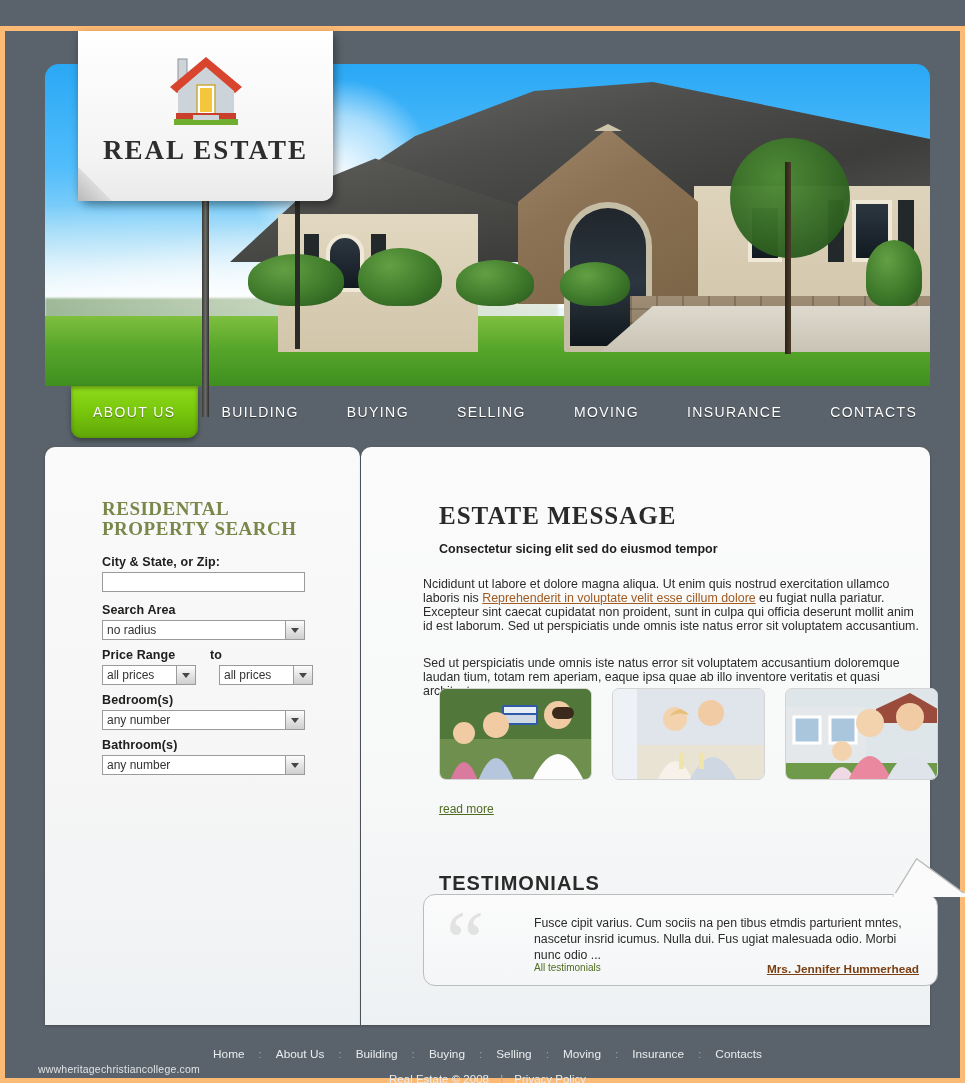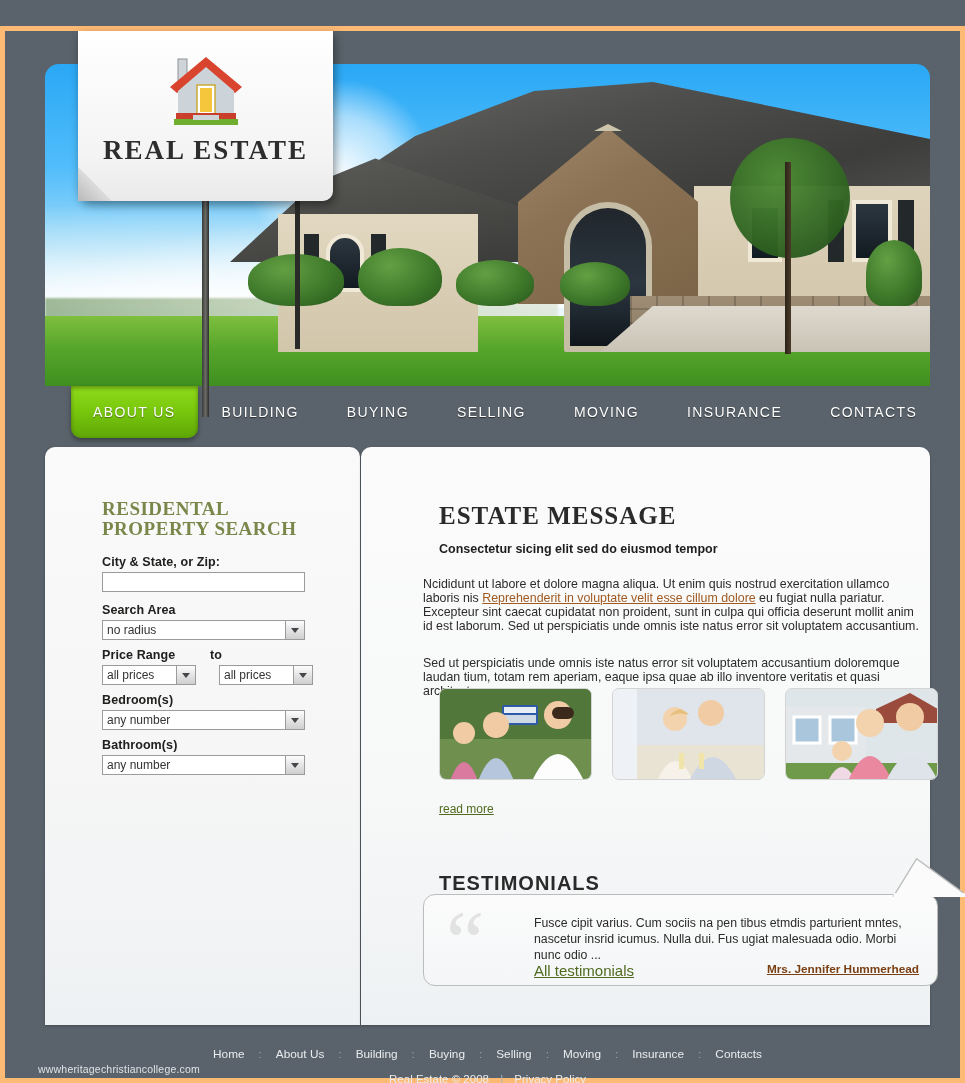--- a/index.html
+++ b/index.html
@@ -285,21 +285,21 @@
     position:absolute; left:22px; top:12px;
     font-family:"Liberation Serif", serif;
     font-size:86px; line-height:70px; color:#e2e2e2;
   }
   #quote-text {
     position:absolute; left:110px; top:20px; width:390px;
     font-size:12.3px; color:#2b2b2b; line-height:16px;
   }
   #all-test {
     position:absolute; left:110px; top:67px;
-    font-size:15px; color:#4f6b1f; text-decoration:underline; cursor:pointer;
+    font-size:10px; color:#4f6b1f; cursor:pointer;
   }
   #author {
     position:absolute; right:18px; top:67px;
     font-size:11.8px; font-weight:bold; color:#7a3f12; text-decoration:underline; cursor:pointer;padding-left:47px;
   }
 
   
   #footer { position:absolute; left:0; top:1000px; width:965px; height:83px; }
   #fnav {
     position:absolute; left:0; top:16px; width:965px;

